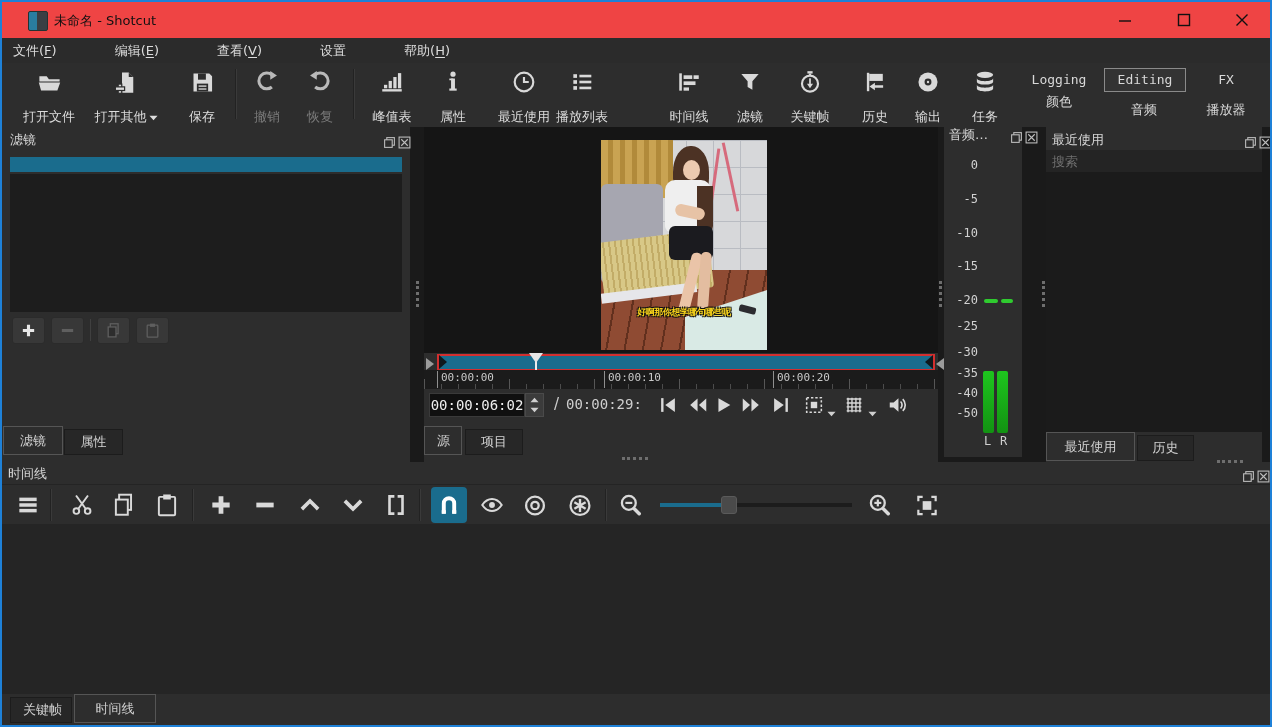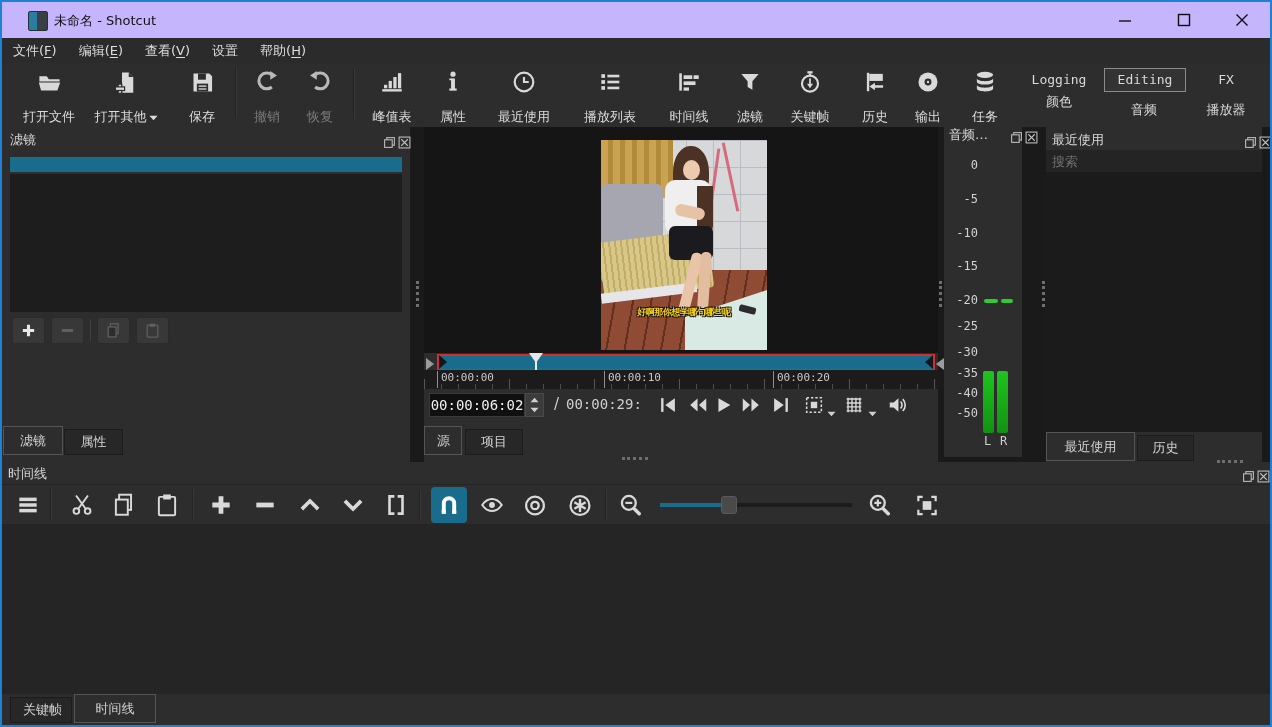--- a/index.html
+++ b/index.html
@@ -1,27 +1,27 @@
 <!DOCTYPE html>
 <html><head>
 <meta charset="utf-8">
 <style>
   html,body{margin:0;padding:0;background:#2d2d2d;width:1272px;height:727px;overflow:hidden;
     font-family:"DejaVu Sans",sans-serif;-webkit-font-smoothing:antialiased;}
   .abs{position:absolute;}
   .window{position:absolute;left:0;top:0;width:1272px;height:727px;background:#2d2d2d;}
   .winborder{position:absolute;left:0;top:0;width:1268px;height:723px;border:2px solid #1e81d8;pointer-events:none;z-index:90;}
   
-  .titlebar{position:absolute;left:2px;top:2px;width:1268px;height:36px;background:#c4b5fd;color:#111;}
+  .titlebar{position:absolute;left:2px;top:2px;width:1268px;height:36px;background:#ef4444;color:#111;}
   .apptitle{position:absolute;left:52px;top:10px;font-size:13px;color:#111;}
   .appicon{position:absolute;left:26px;top:9px;width:18px;height:18px;border-radius:2px;
     background:linear-gradient(90deg,#2a7da0 0 45%,#3a3f44 45% 100%);border:1px solid #233;}
   .wbtn{position:absolute;top:0;width:46px;height:36px;display:flex;align-items:center;justify-content:center;color:#111;}
   
-  .menubar{position:absolute;left:2px;top:38px;width:1268px;height:25px;background:#2b2b2b;display:flex;align-items:center;border-bottom:1px solid #242424;}
+  .menubar{position:absolute;left:2px;top:38px;width:1268px;height:25px;background:#2b2b2b;display:flex;align-items:center;border-bottom:1px solid #242424;gap:36px;}
   .menuitem{padding:0 11px;font-size:13px;color:#dcdcdc;height:25px;line-height:25px;}
   .menuitem u{text-underline-offset:2px;}
   
   .toolbar{position:absolute;left:2px;top:63px;width:1268px;height:64px;background:#2d2d2d;border-bottom:1px solid #262626;}
   .tbtn{position:absolute;top:2px;height:58px;text-align:center;color:#dcdcdc;cursor:default;}
   .tbtn .ticon{display:block;height:30px;margin-top:4px;color:#d9d9d9;}
   .tbtn .tlab{display:block;font-size:13px;margin-top:9px;white-space:nowrap;}
   .tbtn.dis .tlab{color:#7a7a7a;}
   .tbtn.dis .ticon{color:#b9b9b9;}
   .tsep{position:absolute;top:6px;width:1px;height:50px;background:#222;box-shadow:1px 0 0 #3a3a3a;}
@@ -380,21 +380,21 @@
             <use href="#i-info"></use>
           </svg></span>
         <span class="tlab">属性</span>
       </div>
     <div class="tbtn" style="left:486px;width:72px">
         <span class="ticon"><svg class="ic" width="26" height="26">
             <use href="#i-clock"></use>
           </svg></span>
         <span class="tlab">最近使用</span>
       </div>
-    <div class="tbtn" style="left:572px;width:72px">
+    <div class="tbtn" style="left:544px;width:72px">
         <span class="ticon"><svg class="ic" width="26" height="26">
             <use href="#i-list"></use>
           </svg></span>
         <span class="tlab">播放列表</span>
       </div>
     <div class="tbtn" style="left:656px;width:62px">
         <span class="ticon"><svg class="ic" width="26" height="26">
             <use href="#i-tline"></use>
           </svg></span>
         <span class="tlab">时间线</span>

